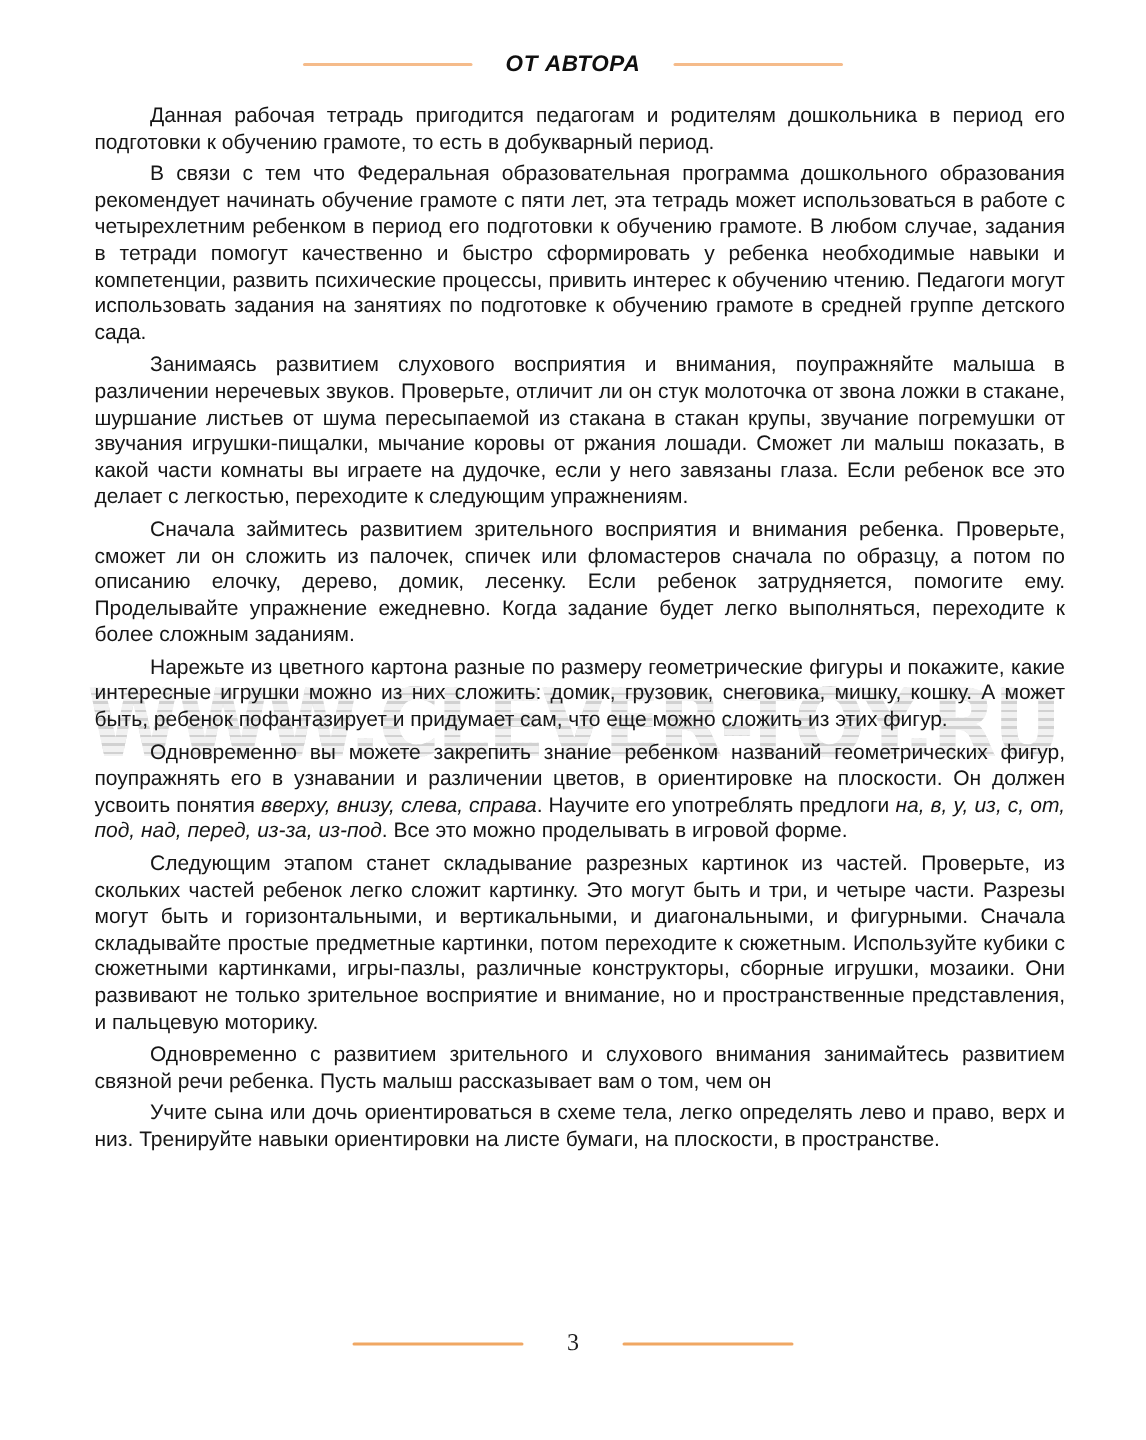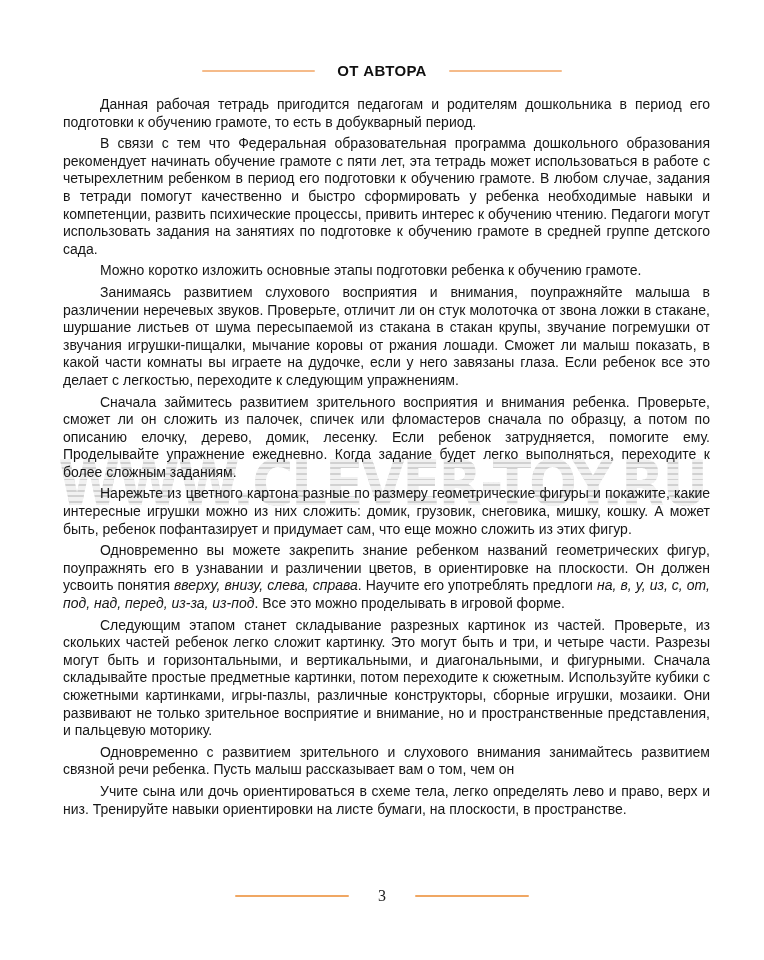--- a/index.html
+++ b/index.html
@@ -11,25 +11,26 @@
     position: relative;
     overflow: hidden;
   }
   .page {
     position: relative;
     width: 764px; height: 960px;
     background: #ffffff;
   }
   
   .header {
-    padding-top: 62px;
+    padding-top: 34px;
     display: flex;
     align-items: center;
     justify-content: center;
     gap: 22px;
+    font-style: italic;
   }
   .rule {
     width: 113px; height: 2px;
     background: #f5bb8a;
     border-radius: 1px;
     flex: 0 0 auto;
   }
   .title {
     font-size: 15px;
     font-weight: bold;
@@ -111,21 +112,20 @@
 
   <div class="header">
     <div class="rule" style="background: rgb(245, 187, 138);"></div>
     <div class="title">ОТ АВТОРА</div>
     <div class="rule" style="background: rgb(245, 187, 138);"></div>
   </div>
 
   <div class="body">
       <p class="para"><span>Данная рабочая тетрадь пригодится педагогам и родителям дошкольника в период его подготовки к обучению грамоте, то есть в добукварный период.</span></p>
       <p class="para"><span>В связи с тем что Федеральная образовательная программа дошкольного образования рекомендует начинать обучение грамоте с пяти лет, эта тетрадь может использоваться в работе с четырехлетним ребенком в период его подготовки к обучению грамоте. В любом случае, задания в тетради помогут качественно и быстро сформировать у ребенка необходимые навыки и компетенции, развить психические процессы, привить интерес к обучению чтению. Педагоги могут использовать задания на занятиях по подготовке к обучению грамоте в средней группе детского сада.</span></p>
-      <p class="para"><span>Можно коротко изложить основные этапы подготовки ребенка к обучению грамоте.</span></p>
       <p class="para"><span>Занимаясь развитием слухового восприятия и внимания, поупражняйте малыша в различении неречевых звуков. Проверьте, отличит ли он стук молоточка от звона ложки в стакане, шуршание листьев от шума пересыпаемой из стакана в стакан крупы, звучание погремушки от звучания игрушки-пищалки, мычание коровы от ржания лошади. Сможет ли малыш показать, в какой части комнаты вы играете на дудочке, если у него завязаны глаза. Если ребенок все это делает с легкостью, переходите к следующим упражнениям.</span></p>
       <p class="para"><span>Сначала займитесь развитием зрительного восприятия и внимания ребенка. Проверьте, сможет ли он сложить из палочек, спичек или фломастеров сначала по образцу, а потом по описанию елочку, дерево, домик, лесенку. Если ребенок затрудняется, помогите ему. Проделывайте упражнение ежедневно. Когда задание будет легко выполняться, переходите к более сложным заданиям.</span></p>
       <p class="para"><span>Нарежьте из цветного картона разные по размеру геометрические фигуры и покажите, какие интересные игрушки можно из них сложить: домик, грузовик, снеговика, мишку, кошку. А может быть, ребенок пофантазирует и придумает сам, что еще можно сложить из этих фигур.</span></p>
       <p class="para"><span>Одновременно вы можете закрепить знание ребенком названий геометрических фигур, поупражнять его в узнавании и различении цветов, в ориентировке на плоскости. Он должен усвоить понятия </span><span style="font-style: italic;">вверху, внизу, слева, справа</span><span>. Научите его употреблять предлоги </span><span style="font-style: italic;">на, в, у, из, с, от, под, над, перед, из-за, из-под</span><span>. Все это можно проделывать в игровой форме.</span></p>
       <p class="para"><span>Следующим этапом станет складывание разрезных картинок из частей. Проверьте, из скольких частей ребенок легко сложит картинку. Это могут быть и три, и четыре части. Разрезы могут быть и горизонтальными, и вертикальными, и диагональными, и фигурными. Сначала складывайте простые предметные картинки, потом переходите к сюжетным. Используйте кубики с сюжетными картинками, игры-пазлы, различные конструкторы, сборные игрушки, мозаики. Они развивают не только зрительное восприятие и внимание, но и пространственные представления, и пальцевую моторику.</span></p>
       <p class="para"><span>Одновременно с развитием зрительного и слухового внимания занимайтесь развитием связной речи ребенка. Пусть малыш рассказывает вам о том, чем он</span></p>
       <p class="para"><span>Учите сына или дочь ориентироваться в схеме тела, легко определять лево и право, верх и низ. Тренируйте навыки ориентировки на листе бумаги, на плоскости, в пространстве.</span></p>
     </div>
 
   <div class="footer">

